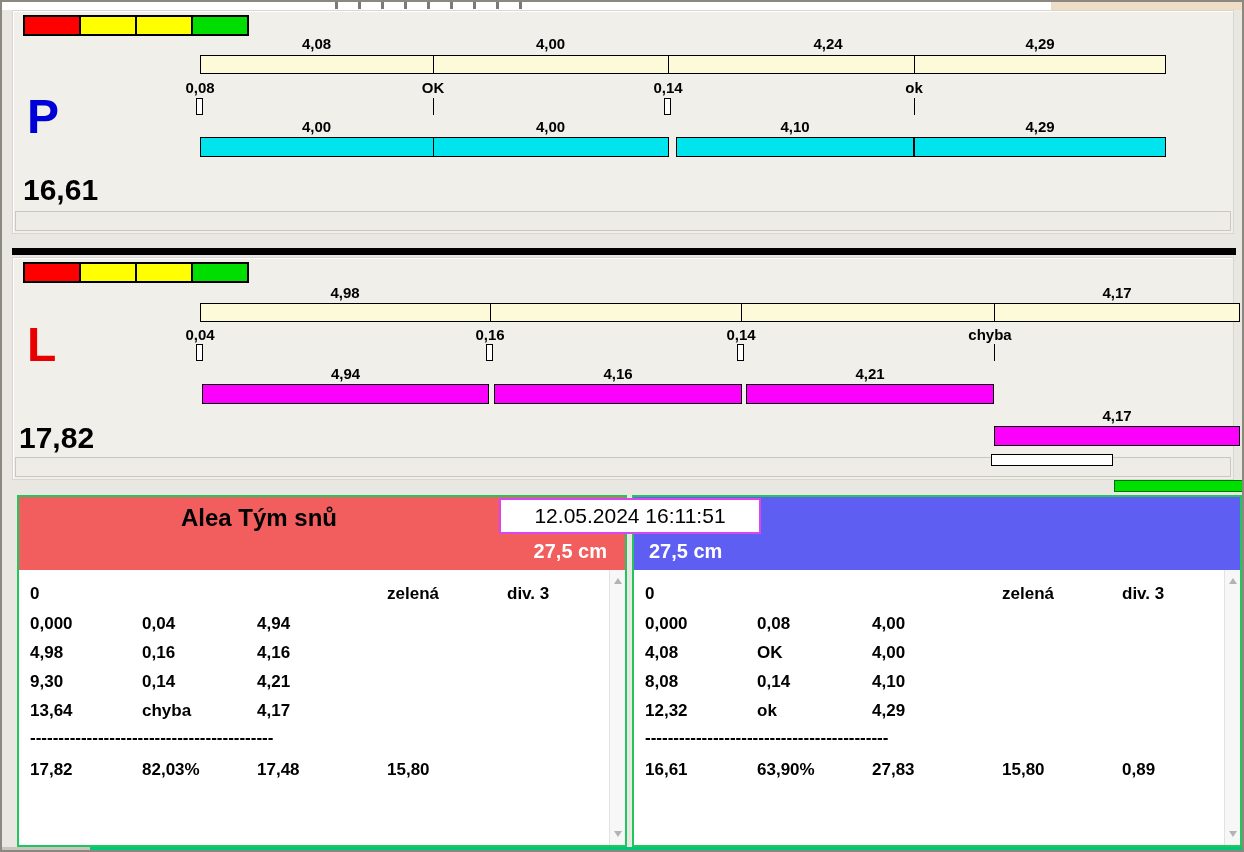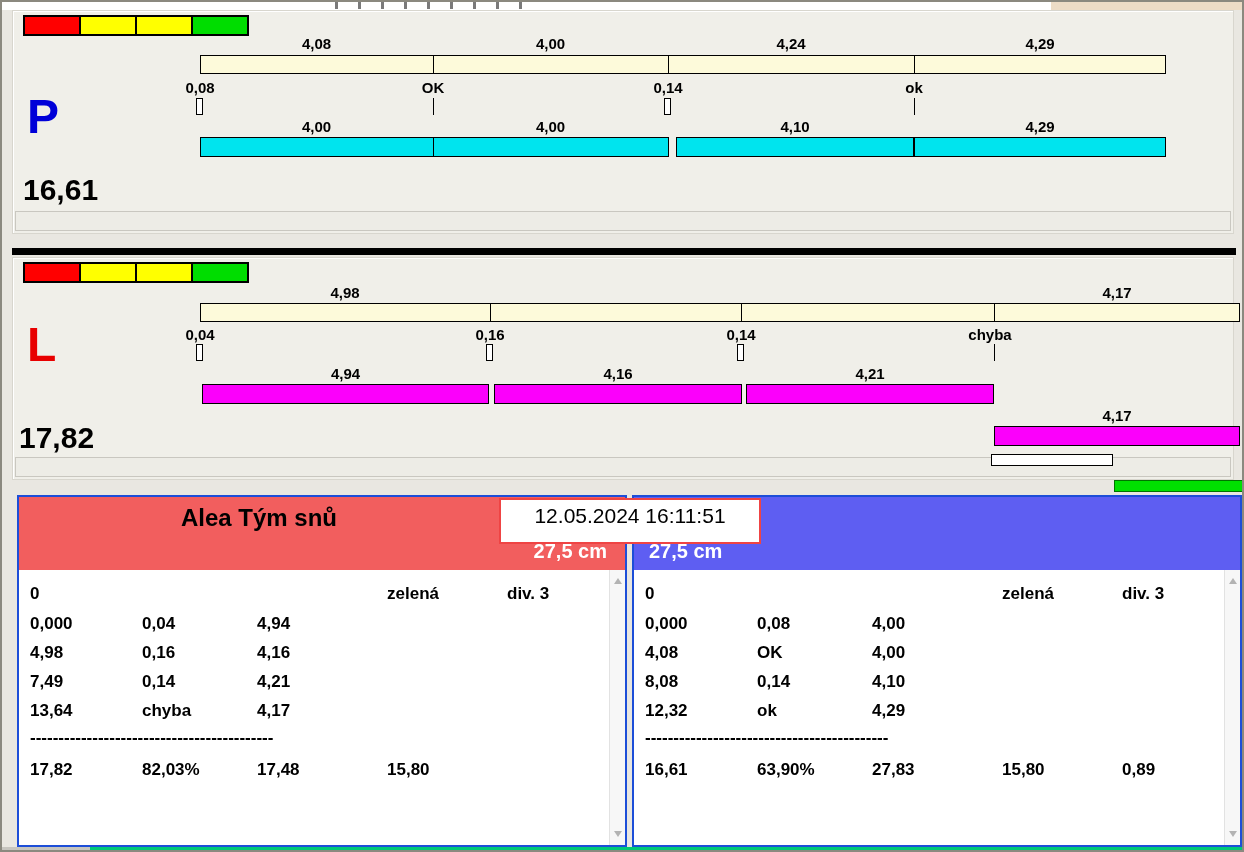--- a/index.html
+++ b/index.html
@@ -34,21 +34,21 @@
   .run-seg{position:absolute;height:20px;border:1px solid #000;box-sizing:border-box}
   .cyan{background:#00e4ee}
   .mag{background:#fb00fb}
   .tick-rect{position:absolute;width:7px;height:17px;background:#fff;border:1px solid #000;box-sizing:border-box}
   .tick-line{position:absolute;width:1px;height:17px;background:#000}
   .sub-strip{position:absolute;left:2px;right:2px;bottom:2px;height:20px;background:#edece6;border:1px solid #c9c7c0;box-sizing:border-box}
   .white-box{position:absolute;left:978px;top:196px;width:122px;height:12px;background:#fff;border:1px solid #000;box-sizing:border-box}
   #green-chip{position:absolute;left:1112px;top:478px;width:130px;height:12px;background:#00e000;border:1px solid #007400;box-sizing:border-box}
 
   
-  .panel{position:absolute;top:493px;width:610px;height:352px;border:2px solid #1d4ed8;background:#fff;box-sizing:border-box}
+  .panel{position:absolute;top:493px;width:610px;height:352px;border:2px solid #22c55e;background:#fff;box-sizing:border-box}
   #panel-left{left:15px}
   #panel-right{left:630px}
   .panel-header{position:relative;height:73px}
   #panel-left .panel-header{background:#f25e5e}
   #panel-right .panel-header{background:#5e5ef2}
   .team-title{position:absolute;top:7px;font-size:24px;font-weight:bold;color:#000;text-align:center}
   #panel-left .team-title{left:0;width:480px}
   #panel-right .team-title{left:130px;right:6px}
   .team-members{position:absolute;top:43px;font-size:16px;font-weight:bold;color:#fff;text-align:center}
   #panel-left .team-members{left:0;width:480px}
@@ -59,22 +59,22 @@
 
   .panel-body{position:absolute;top:73px;left:0;right:0;bottom:0;background:#fff}
   .cell{position:absolute;font-size:17px;font-weight:bold;white-space:pre}
   .c1{left:11px}.c2{left:123px}.c3{left:238px}.c4{left:368px}.c5{left:488px}
   .r0{top:14px}.r1{top:44px}.r2{top:73px}.r3{top:102px}.r4{top:131px}.rd{top:158px}.rs{top:190px}
 
   .scrollbar{position:absolute;top:0;right:0;bottom:0;width:16px;background:#f7f7f7;border-left:1px solid #e2e2e2;box-sizing:border-box}
   .arrow-up{position:absolute;top:8px;left:4px;width:0;height:0;border-left:4px solid transparent;border-right:4px solid transparent;border-bottom:6px solid #b3b3b3}
   .arrow-down{position:absolute;bottom:8px;left:4px;width:0;height:0;border-left:4px solid transparent;border-right:4px solid transparent;border-top:6px solid #b3b3b3}
 
-  #timestamp-box{position:absolute;left:497px;top:496px;width:262px;height:46px;background:#fff;
-    border:2px solid #ef4444;box-sizing:border-box;z-index:6;font-size:21px;text-align:center;line-height:31px}
+  #timestamp-box{position:absolute;left:497px;top:496px;width:262px;height:36px;background:#fff;
+    border:2px solid #d946ef;box-sizing:border-box;z-index:6;font-size:21px;text-align:center;line-height:31px}
 
   #bottom-bar{position:absolute;left:0;top:845px;width:1244px;height:7px;background:#c7c5bf}
   #bottom-bar .green{position:absolute;left:88px;right:0;top:0;height:7px;background:#00c878}
 </style>
 </head>
 <body>
 
 <div id="top-strip">
   <span class="edge-tick" style="left:333px"></span>
   <span class="edge-tick" style="left:356px"></span>
@@ -93,21 +93,21 @@
     <span class="light red"></span>
     <span class="light yellow"></span>
     <span class="light yellow"></span>
     <span class="light green"></span>
   </div>
   <div class="lane-letter">P</div>
   <div class="lane-total" style="left:10px;top:162px">16,61</div>
 
   <span class="num" style="left:187px;top:24px;width:233px">4,08</span>
   <span class="num" style="left:420px;top:24px;width:235px">4,00</span>
-  <span class="num" style="left:655px;top:24px;width:246px">4,24</span>
+  <span class="num" style="left:692px;top:24px;width:246px">4,24</span>
   <span class="num" style="left:901px;top:24px;width:252px">4,29</span>
 
   <div class="split-seg" style="left:187px;top:44px;width:234px"></div>
   <div class="split-seg" style="left:420px;top:44px;width:236px"></div>
   <div class="split-seg" style="left:655px;top:44px;width:247px"></div>
   <div class="split-seg" style="left:901px;top:44px;width:252px"></div>
 
   <span class="num" style="left:142px;top:68px;width:90px">0,08</span>
   <span class="num" style="left:375px;top:68px;width:90px">OK</span>
   <span class="num" style="left:610px;top:68px;width:90px">0,14</span>
@@ -191,21 +191,21 @@
     <span class="cell c5 r0">div. 3</span>
 
     <span class="cell c1 r1">0,000</span>
     <span class="cell c2 r1">0,04</span>
     <span class="cell c3 r1">4,94</span>
 
     <span class="cell c1 r2">4,98</span>
     <span class="cell c2 r2">0,16</span>
     <span class="cell c3 r2">4,16</span>
 
-    <span class="cell c1 r3">7,49</span>
+    <span class="cell c1 r3">9,30</span>
     <span class="cell c2 r3">0,14</span>
     <span class="cell c3 r3">4,21</span>
 
     <span class="cell c1 r4">13,64</span>
     <span class="cell c2 r4">chyba</span>
     <span class="cell c3 r4">4,17</span>
 
     <span class="cell c1 rd">-------------------------------------------</span>
 
     <span class="cell c1 rs">17,82</span>

